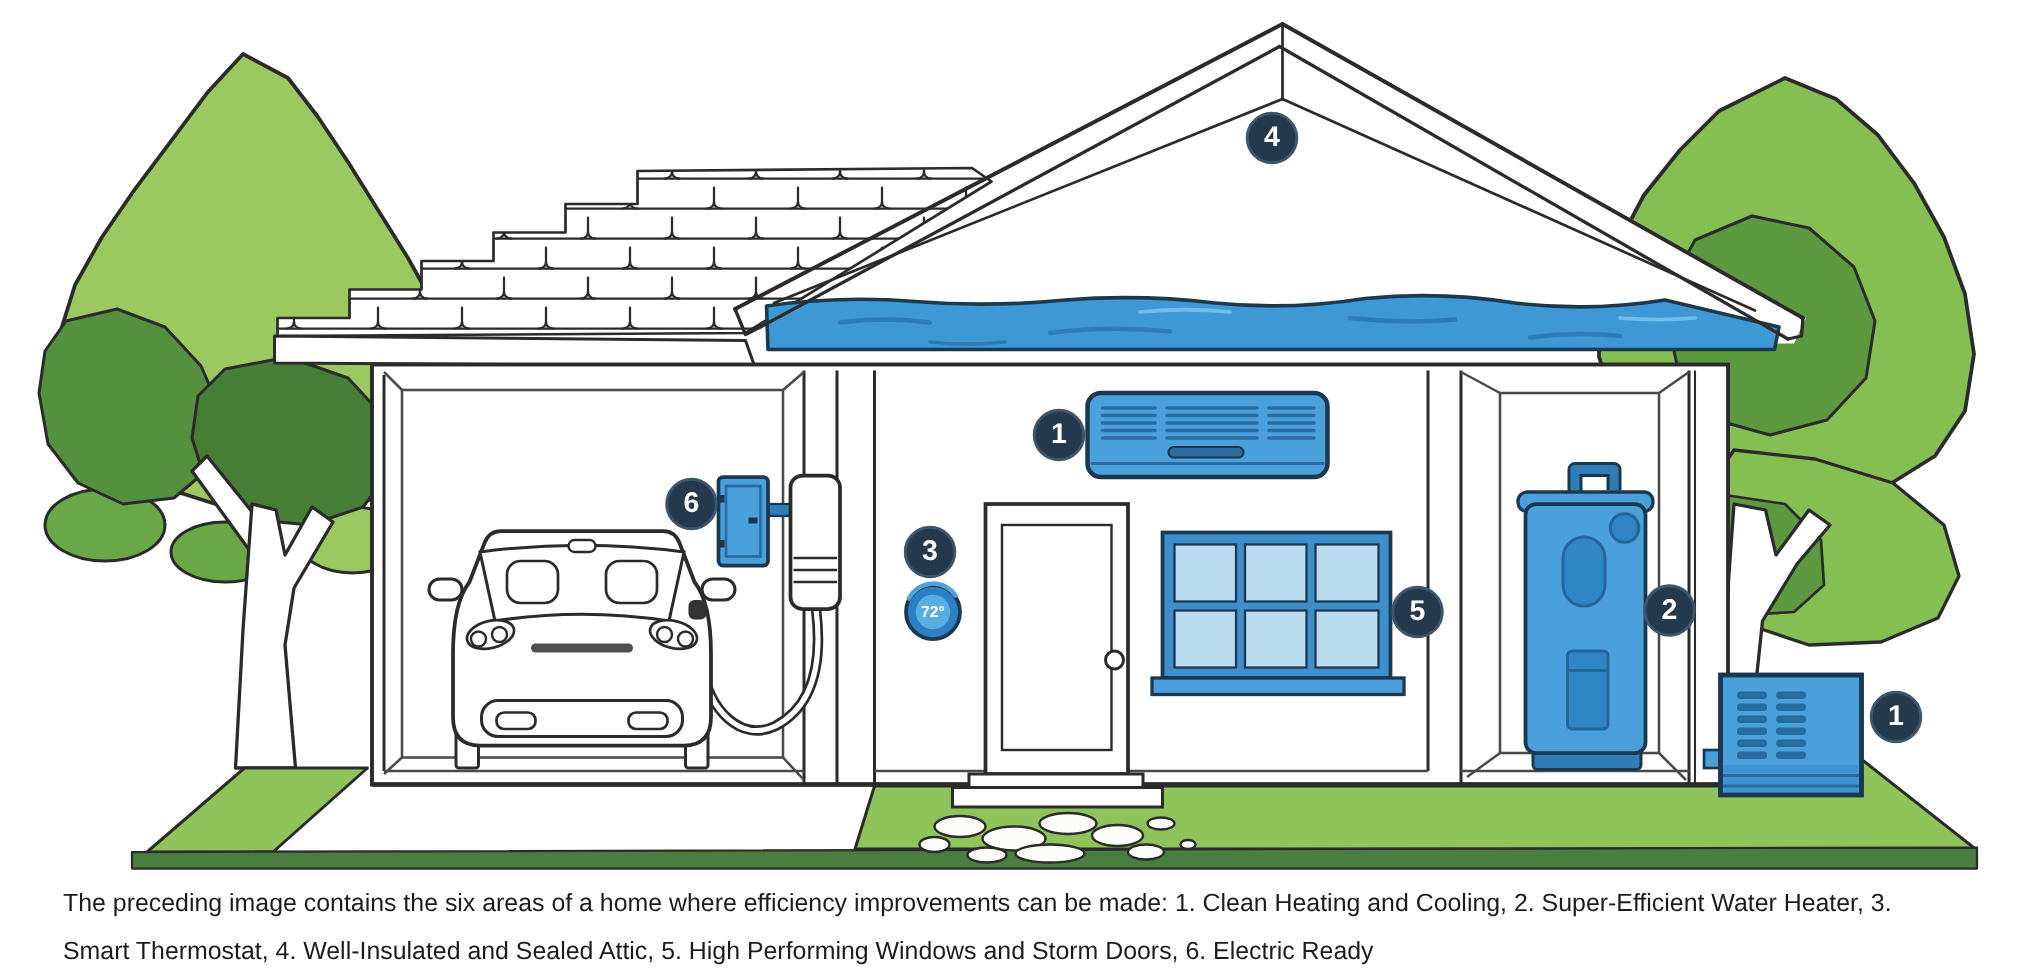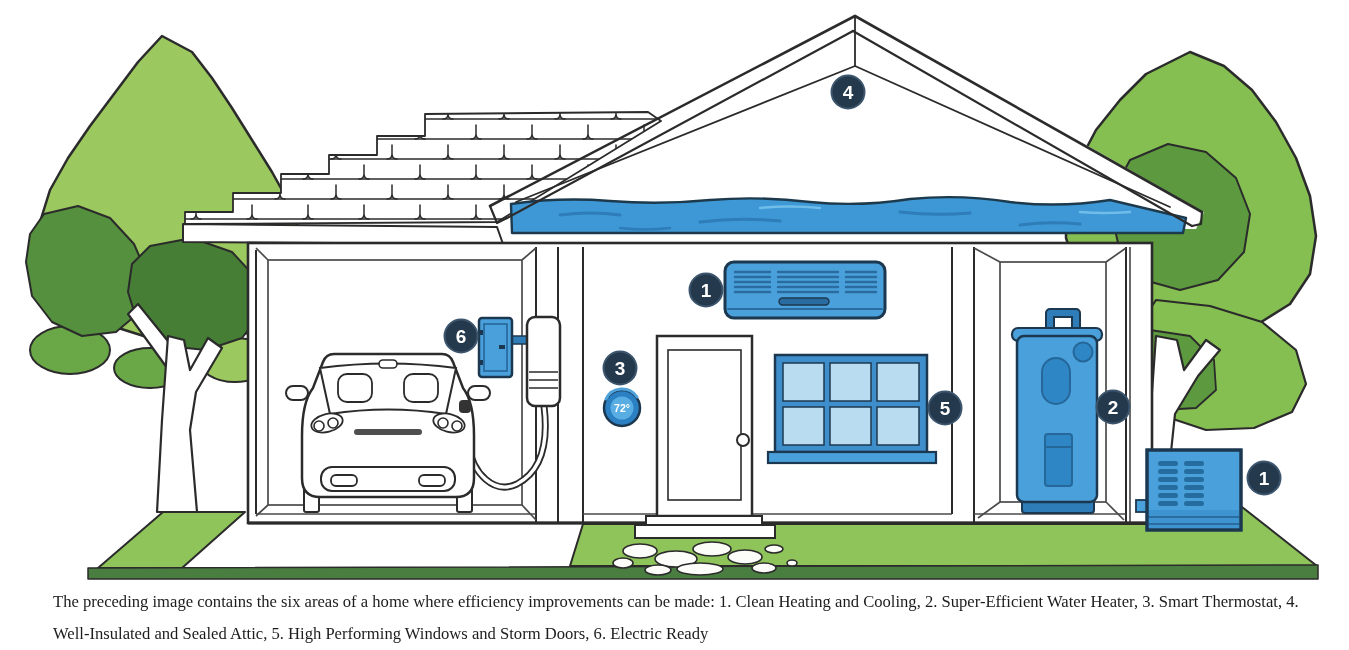--- a/index.html
+++ b/index.html
@@ -1,21 +1,21 @@
 <!DOCTYPE html>
 <html><head>
 <meta charset="utf-8">
 <style>
   html,body{margin:0;padding:0;background:#ffffff;}
   .stage{position:relative;width:1349px;height:650px;background:#ffffff;overflow:hidden;
          font-family:"Liberation Sans",sans-serif;}
   .art{position:absolute;left:0;top:0;}
-  .caption{position:absolute;left:53px;top:586px;width:1254px;
+  .caption{position:absolute;left:42px;top:586px;width:1254px;
            font-size:16.6px;line-height:1.93;color:#1c1c1c;
-           font-family:Liberation Serif, serif;}
+           font-family:Liberation Sans, sans-serif;}
   .badge-num{font-family:"Liberation Sans",sans-serif;font-weight:bold;font-size:19px;fill:#ffffff;}
   .thermo-num{font-family:"Liberation Sans",sans-serif;font-weight:bold;font-size:10.5px;fill:#ffffff;}
 </style>
 </head>
 <body>
 
 <div class="stage">
 <svg class="art" width="1349" height="582" viewBox="0 0 1349 582">
   <defs>
     <pattern id="shingles" width="56" height="40" patternUnits="userSpaceOnUse">

